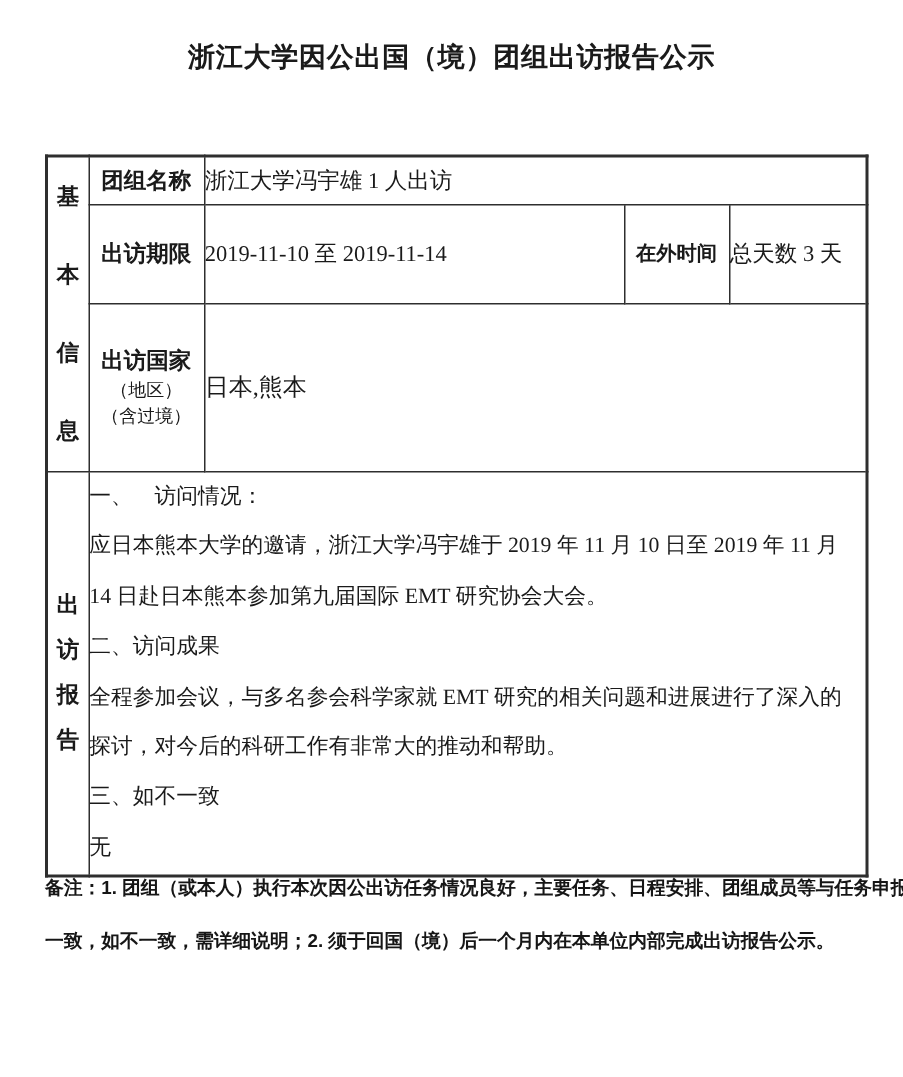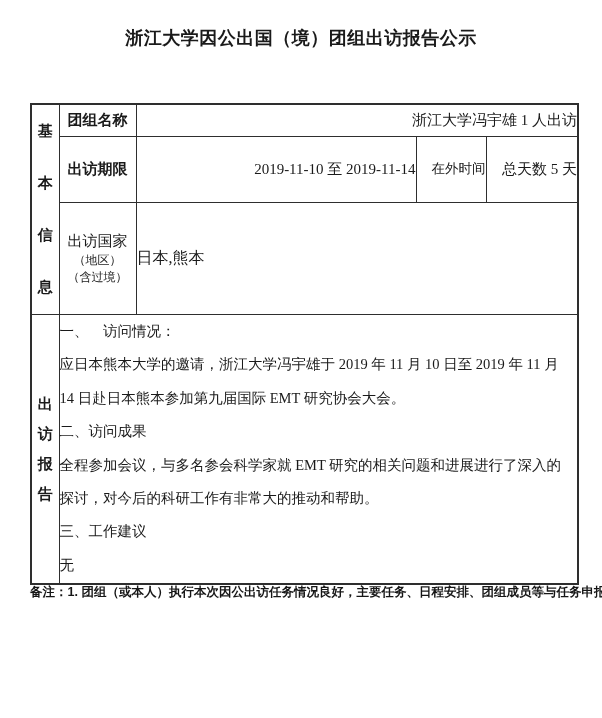--- a/index.html
+++ b/index.html
@@ -27,24 +27,24 @@
   .vcell-basic{
     height:199px;display:flex;flex-direction:column;justify-content:space-between;
     align-items:center;padding:12px 0;box-sizing:border-box;
     font-weight:bold;font-size:15px;
   }
   .vcell-report{
     height:268px;display:flex;flex-direction:column;justify-content:center;
     align-items:center;font-weight:bold;font-size:15px;line-height:30px;
   }
   td.lbl{text-align:center;font-weight:bold;font-size:15px;margin-top:22px;}
-  td.lbl-mid{text-align:right;font-weight:normal;font-size:13.5px;}
+  td.lbl-mid{text-align:center;font-weight:bold;font-size:13.5px;}
   .country-sub{font-size:12px;font-weight:normal;line-height:17px;}
-  .country-main{font-size:15px;font-weight:normal;line-height:22px;}
-  td.val-center{text-align:right;font-size:15px;}
+  .country-main{font-size:15px;font-weight:bold;line-height:22px;}
+  td.val-center{text-align:left;font-size:15px;}
   td.val-top{
     vertical-align:top;text-align:left;padding:5px 7px;font-size:16px;
   }
   td.report-cell{vertical-align:top;padding:5px 0 0 9px;margin-top:16px;}
   .report-line{
     font-size:14.5px;line-height:33.4px;white-space:nowrap;
   }
   .notes{
     position:absolute;left:30px;top:575px;width:566px;
     font-family:"Liberation Sans","DejaVu Sans",sans-serif;
@@ -75,21 +75,21 @@
           <span>息</span>
         </div>
       </td>
       <td class="lbl">团组名称</td>
       <td class="val-center" colspan="3">浙江大学冯宇雄 1 人出访</td>
     </tr>
     <tr class="r2">
       <td class="lbl">出访期限</td>
       <td class="val-center">2019-11-10 至 2019-11-14</td>
       <td class="lbl-mid">在外时间</td>
-      <td class="val-center">总天数 5 天</td>
+      <td class="val-center">总天数 3 天</td>
     </tr>
     <tr class="r3">
       <td class="lbl">
         <div class="country-main">出访国家</div>
         <div class="country-sub">（地区）</div>
         <div class="country-sub">（含过境）</div>
       </td>
       <td class="val-top" colspan="3">日本,熊本</td>
     </tr>
     <tr class="r4">
@@ -101,22 +101,23 @@
           <span>告</span>
         </div>
       </td>
       <td class="report-cell" colspan="4">
         <div class="report-line">一、　访问情况：</div>
         <div class="report-line">应日本熊本大学的邀请，浙江大学冯宇雄于 2019 年 11 月 10 日至 2019 年 11 月</div>
         <div class="report-line">14 日赴日本熊本参加第九届国际 EMT 研究协会大会。</div>
         <div class="report-line">二、访问成果</div>
         <div class="report-line">全程参加会议，与多名参会科学家就 EMT 研究的相关问题和进展进行了深入的</div>
         <div class="report-line">探讨，对今后的科研工作有非常大的推动和帮助。</div>
-        <div class="report-line">三、工作建议</div>
+        <div class="report-line">三、如不一致</div>
         <div class="report-line">无</div>
       </td>
     </tr>
   </tbody>
 </table>
 
 <div class="notes">
   <div class="note-line">备注：1. 团组（或本人）执行本次因公出访任务情况良好，主要任务、日程安排、团组成员等与任务申报时</div>
+  <div class="note-line">一致，如不一致，需详细说明；2. 须于回国（境）后一个月内在本单位内部完成出访报告公示。</div>
 </div>
 
 </body></html>

